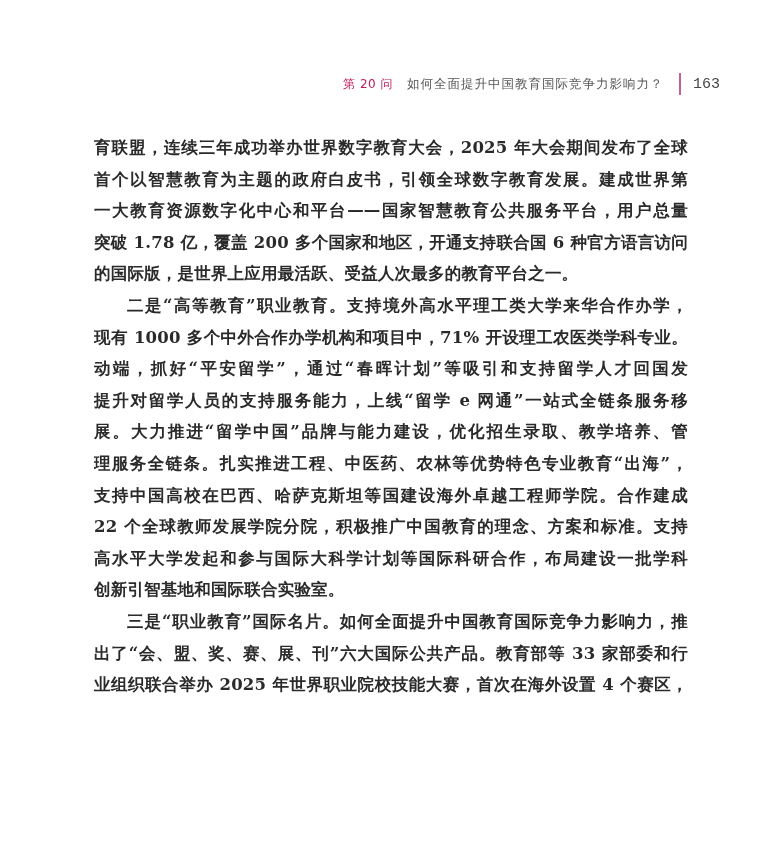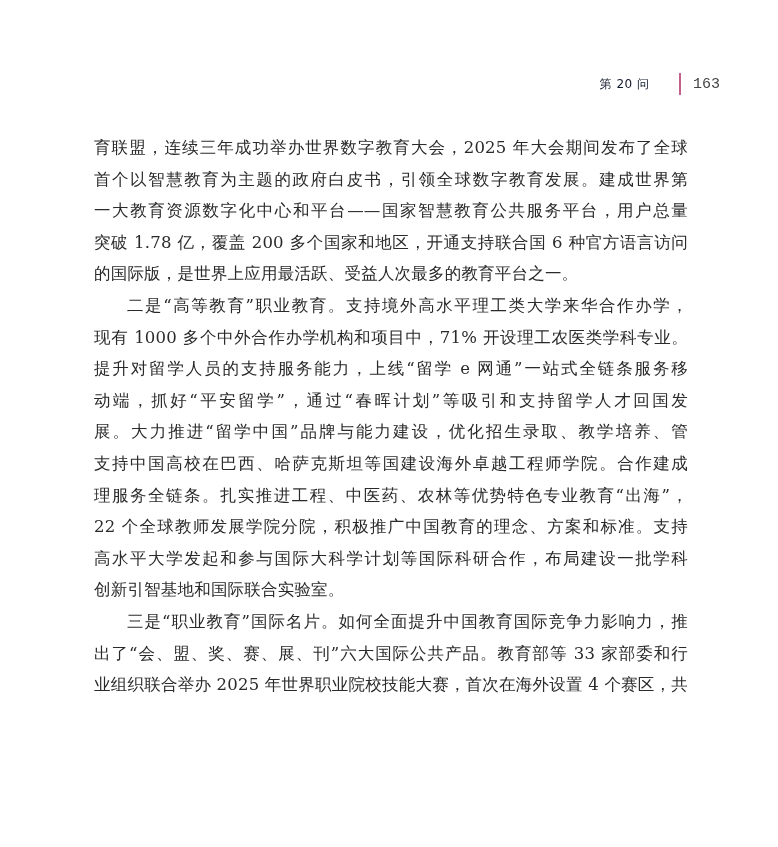--- a/index.html
+++ b/index.html
@@ -19,21 +19,21 @@
     position: absolute;
     top: 72px;
     right: 58px;
     display: flex;
     align-items: center;
     height: 24px;
   }
   .chapter-label {
     font-family: "DejaVu Sans", "Liberation Sans", sans-serif;
     font-size: 12px;
-    color: #0f172a;
+    color: #be185d;
     letter-spacing: 0.5px;
     margin-right: 14px;
   }
   .chapter-title {
     font-family: "DejaVu Sans", "Liberation Sans", sans-serif;
     font-size: 12.5px;
     color: #555555;
     letter-spacing: 1px;
   }
   .header-divider {
@@ -45,61 +45,63 @@
   .page-number {
     font-family: Liberation Mono, monospace;
     font-size: 15px;
     color: #444444;
   }
   .body-text {
     position: absolute;
     top: 132px;
     left: 94px;
     width: 594px;
+    font-weight: bold;
   }
   .line {
     display: block;
     white-space: nowrap;
     text-align: justify;
     text-align-last: justify;
   }
   .line.left {
     text-align-last: left;
   }
   .line.indent {
     padding-left: 33px;
   }
 </style>
 </head>
 <body>
 
 <div class="running-header">
   <span class="chapter-label">第 20 问</span>
+  <span class="chapter-title">如何全面提升中国教育国际竞争力影响力？</span>
   <span class="header-divider"></span>
   <span class="page-number">163</span>
 </div>
 
 <div class="body-text">
 
   <div>
     <span class="line">育联盟，连续三年成功举办世界数字教育大会，2025 年大会期间发布了全球</span>
     <span class="line">首个以智慧教育为主题的政府白皮书，引领全球数字教育发展。建成世界第</span>
     <span class="line">一大教育资源数字化中心和平台——国家智慧教育公共服务平台，用户总量</span>
     <span class="line">突破 1.78 亿，覆盖 200 多个国家和地区，开通支持联合国 6 种官方语言访问</span>
     <span class="line left">的国际版，是世界上应用最活跃、受益人次最多的教育平台之一。</span>
   </div>
 
   <div>
     <span class="line indent">二是“高等教育”职业教育。支持境外高水平理工类大学来华合作办学，</span>
     <span class="line">现有 1000 多个中外合作办学机构和项目中，71% 开设理工农医类学科专业。</span>
+    <span class="line">动端，抓好“平安留学”，通过“春晖计划”等吸引和支持留学人才回国发</span>
     <span class="line">提升对留学人员的支持服务能力，上线“留学 e 网通”一站式全链条服务移</span>
-    <span class="line">动端，抓好“平安留学”，通过“春晖计划”等吸引和支持留学人才回国发</span>
     <span class="line">展。大力推进“留学中国”品牌与能力建设，优化招生录取、教学培养、管</span>
+    <span class="line">理服务全链条。扎实推进工程、中医药、农林等优势特色专业教育“出海”，</span>
     <span class="line">支持中国高校在巴西、哈萨克斯坦等国建设海外卓越工程师学院。合作建成</span>
-    <span class="line">理服务全链条。扎实推进工程、中医药、农林等优势特色专业教育“出海”，</span>
     <span class="line">22 个全球教师发展学院分院，积极推广中国教育的理念、方案和标准。支持</span>
     <span class="line">高水平大学发起和参与国际大科学计划等国际科研合作，布局建设一批学科</span>
     <span class="line left">创新引智基地和国际联合实验室。</span>
   </div>
 
   <div>
     <span class="line indent">三是“职业教育”国际名片。如何全面提升中国教育国际竞争力影响力，推</span>
     <span class="line">出了“会、盟、奖、赛、展、刊”六大国际公共产品。教育部等 33 家部委和行</span>
     <span class="line">业组织联合举办 2025 年世界职业院校技能大赛，首次在海外设置 4 个赛区，共</span>
   </div>

